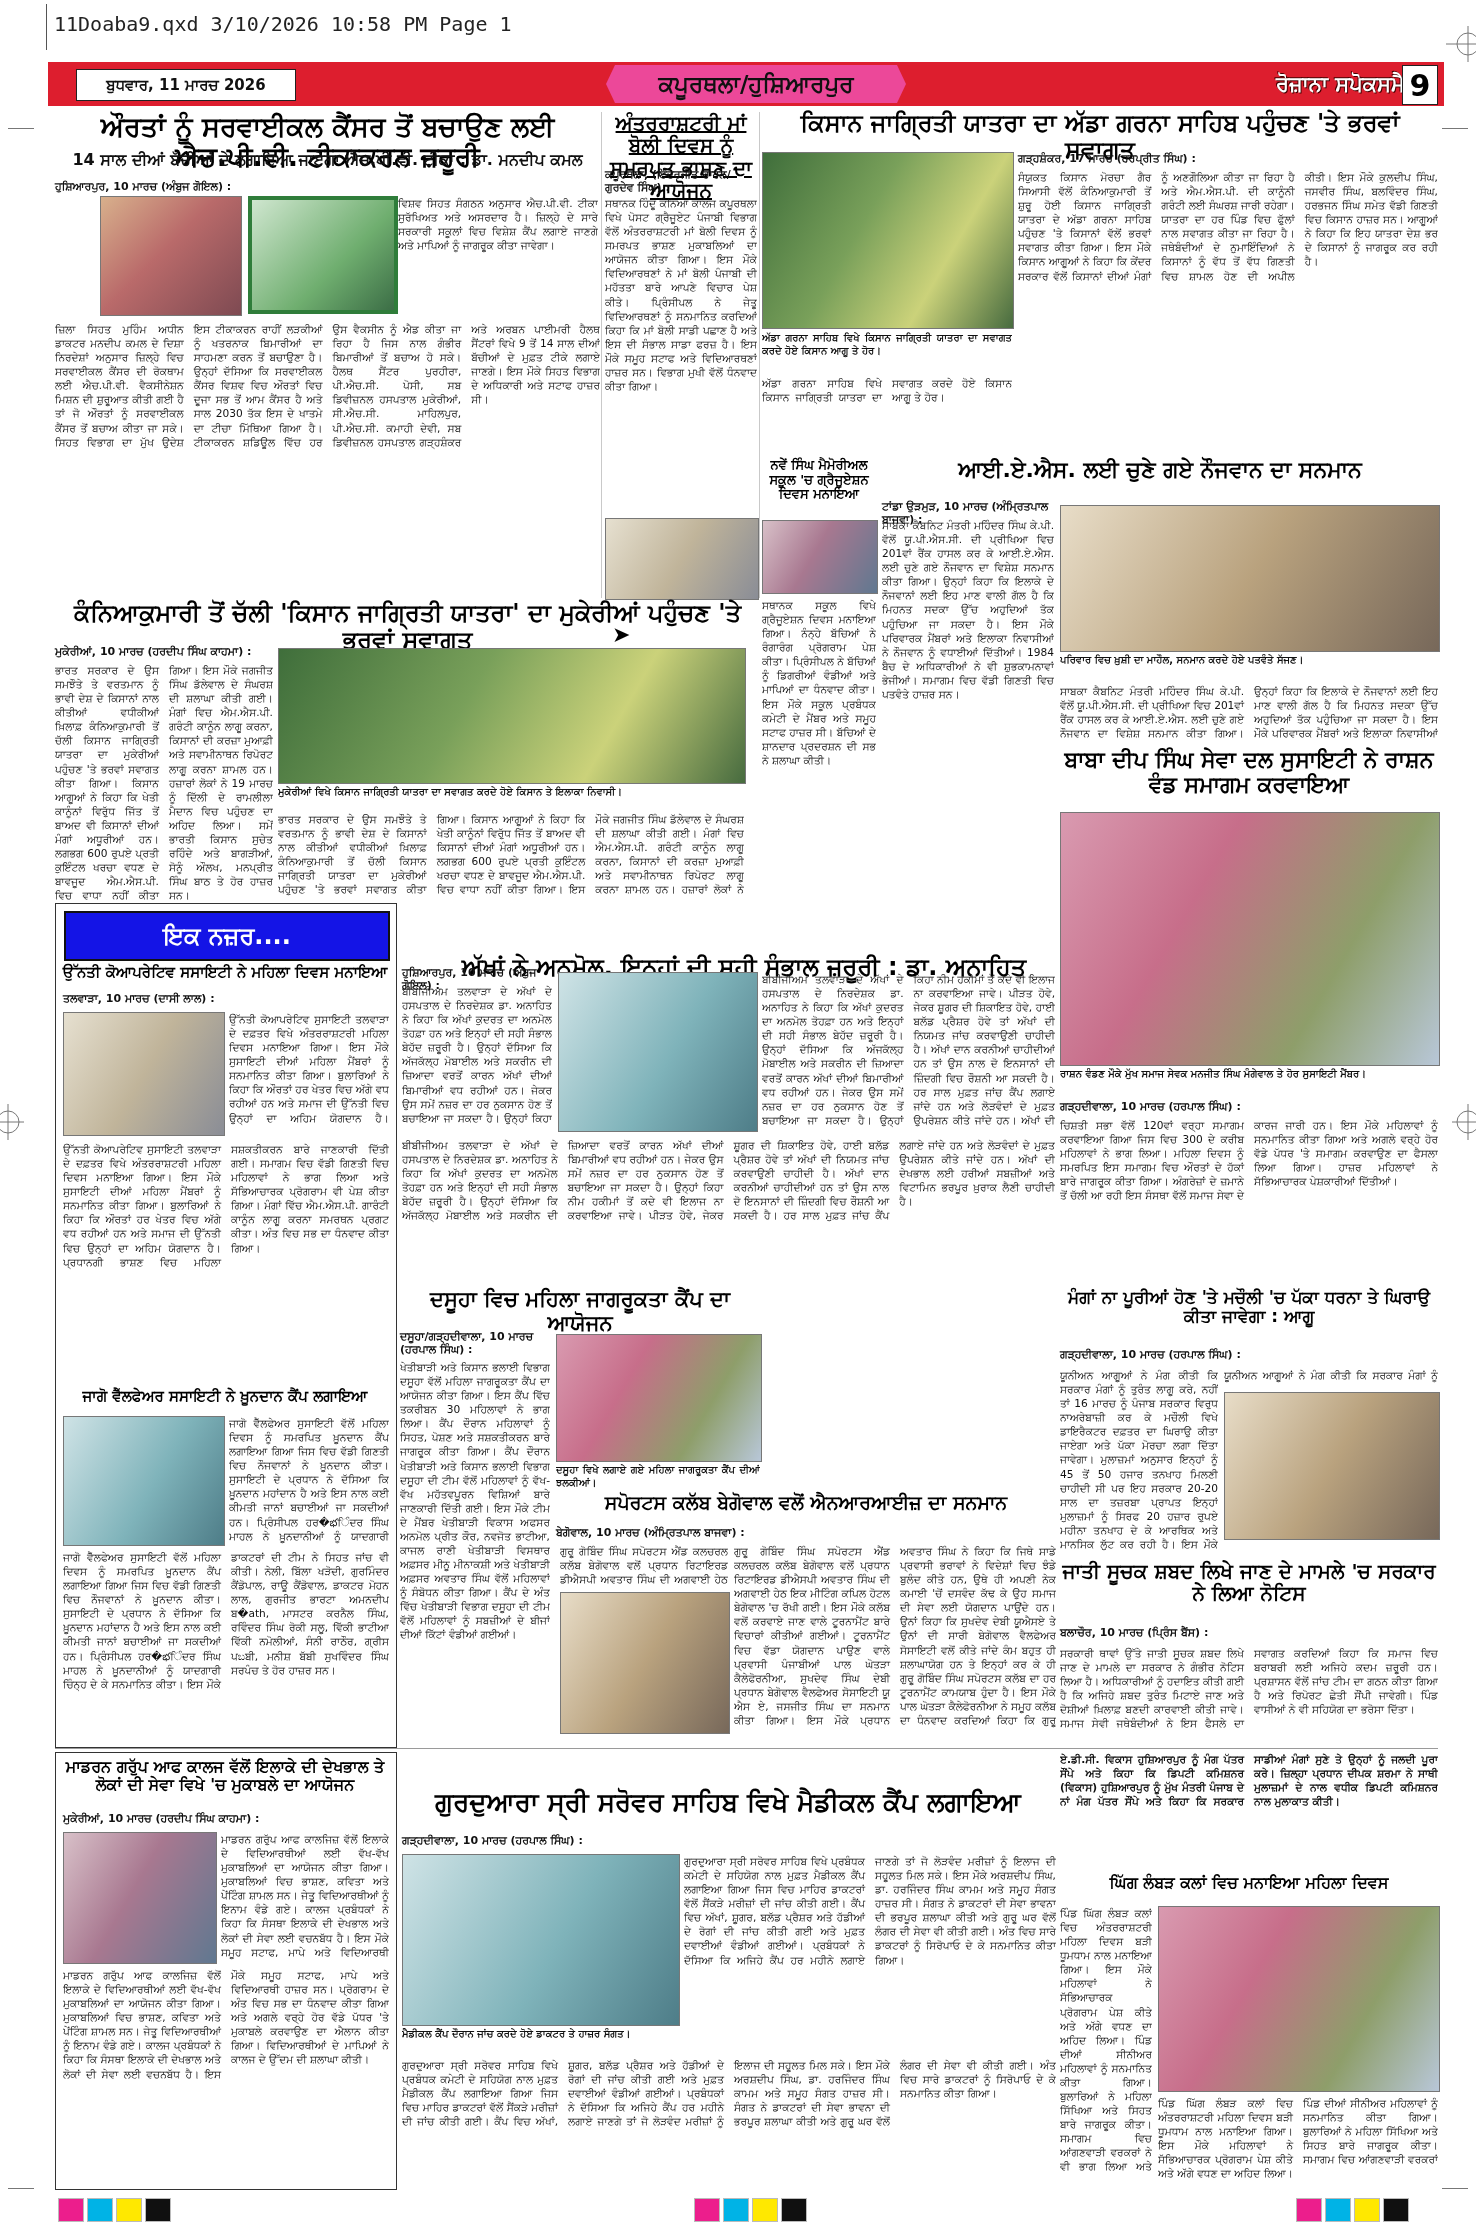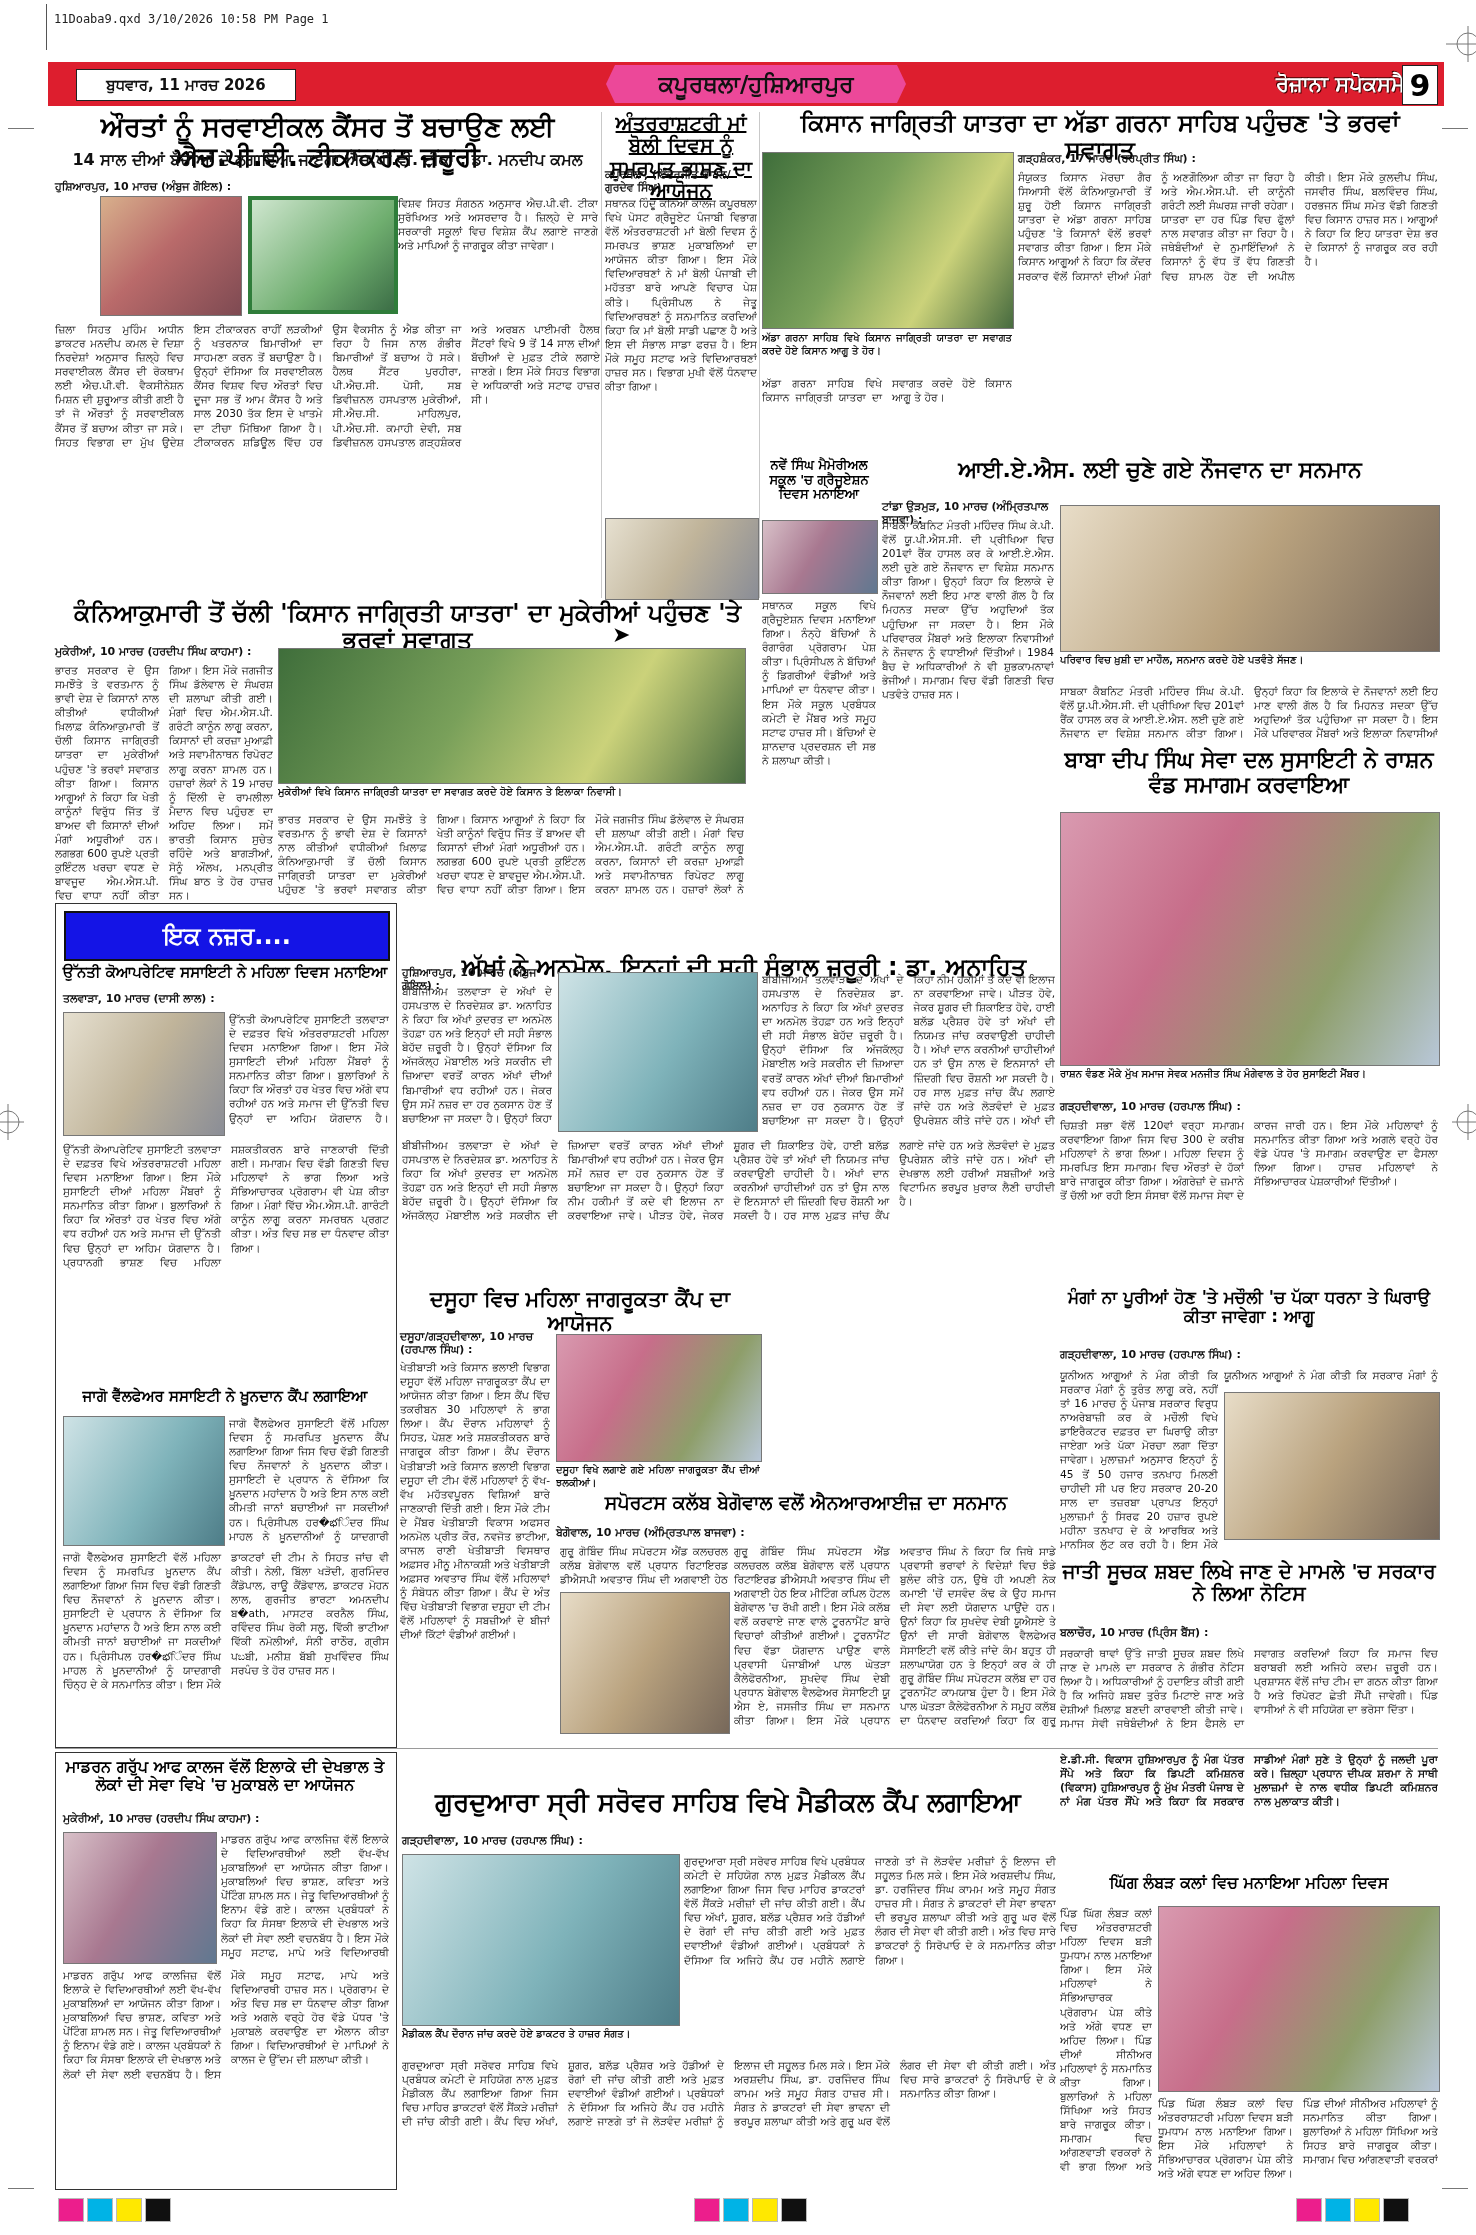--- a/index.html
+++ b/index.html
@@ -1,20 +1,20 @@
 <!DOCTYPE html>
 <html lang="pa"><head>
 <meta charset="utf-8">
 <style>
   html,body{margin:0;padding:0;background:#e8e8e8;}
   .page{position:relative;width:1476px;height:2235px;background:#ffffff;overflow:hidden;
         font-family:"DejaVu Sans","Liberation Sans",sans-serif;color:#111;}
   .abs{position:absolute;}
   
-  .slug{font-family:"DejaVu Sans Mono","Liberation Mono",monospace;font-size:12px;color:#222;}
+  .slug{font-family:"DejaVu Sans Mono","Liberation Mono",monospace;font-size:20px;color:#222;}
   .slug-rule{width:1px;background:#555;}
   
   .mast{background:var(--red);}
   .mast-datebox{background:#fff;border:1px solid #222;display:flex;align-items:center;justify-content:center;
                 font-weight:bold;font-size:15px;}
   .mast-center{background:#ec4899;display:flex;align-items:center;justify-content:center;
                font-weight:bold;font-size:23px;clip-path:polygon(3% 0,97% 0,100% 50%,97% 100%,3% 100%,0 50%);}
   .mast-paper{color:#fff;font-weight:bold;font-size:21px;text-shadow:1px 1px 0 #400,-1px -1px 0 #400;
               display:flex;align-items:center;justify-content:flex-end;}
   .mast-pageno{background:#fff;border:1px solid #222;display:flex;align-items:center;justify-content:center;

